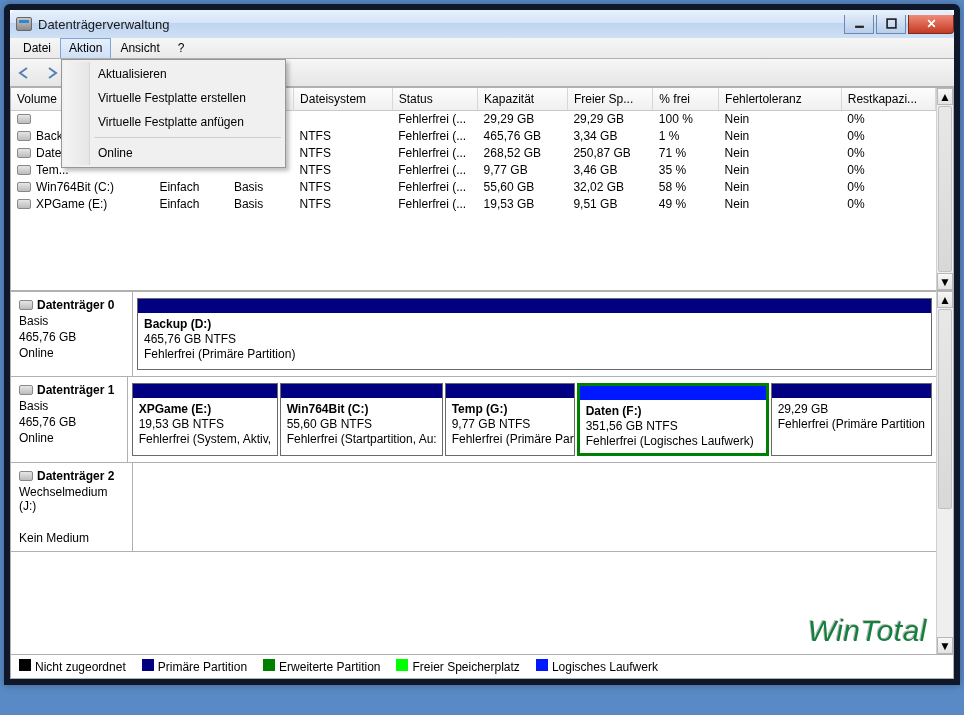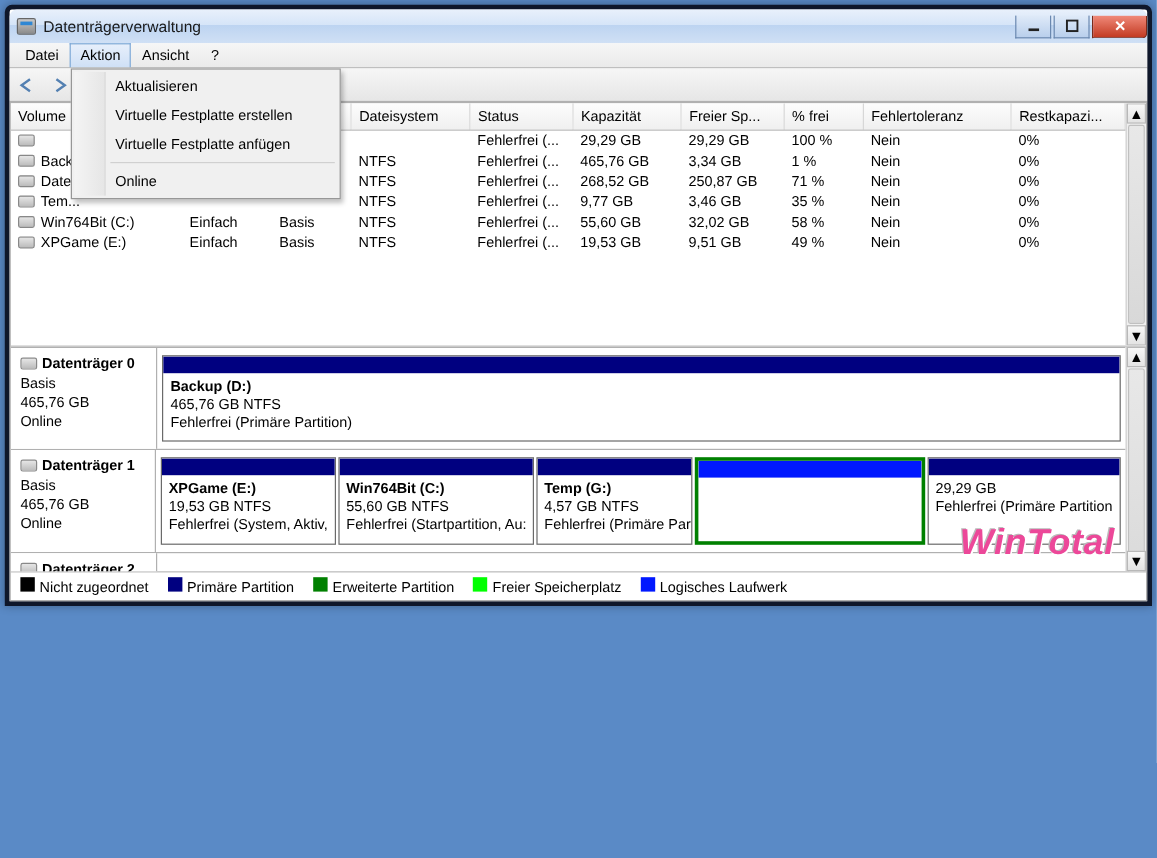--- a/index.html
+++ b/index.html
@@ -1,17 +1,17 @@
 <!DOCTYPE html>
 <html><head>
 <meta charset="utf-8">
 <style>
   * { box-sizing: border-box; margin: 0; padding: 0; font-family: "Segoe UI", Tahoma, sans-serif; font-size: 12px; }
   body { background: #5a8ac6; width: 964px; height: 715px; overflow: hidden; }
-  .window { position: absolute; top: 4px; left: 4px; width: 956px; height: 501px; background: #fff; border: 4px solid #0f172a; border-radius: 6px 6px 0 0; box-shadow: 0 0 8px rgba(0,0,0,.3); display: flex; flex-direction: column; }
+  .window { position: absolute; top: 4px; left: 4px; width: 956px; height: 681px; background: #fff; border: 6px solid #0f172a; border-radius: 6px 6px 0 0; box-shadow: 0 0 8px rgba(0,0,0,.3); display: flex; flex-direction: column; }
   
   .titlebar { height: 28px; background: linear-gradient(to bottom, #e8f0fb 0%, #d6e5f8 45%, #bdd4f1 46%, #d0e0f5 100%); border-radius: 6px 6px 0 0; display: flex; align-items: center; padding: 0 0 0 6px; }
   .titlebar .app-icon { width: 16px; height: 14px; margin-right: 6px; background: linear-gradient(#c9c9c9,#8b8b8b); border: 1px solid #666; border-radius: 2px; position: relative; }
   .titlebar .app-icon::after{content:"";position:absolute;left:2px;top:2px;width:10px;height:3px;background:#2e87d4;}
   .titlebar .title { flex: 1; color: #1a1a1a; font-size: 13px; }
   .winbtns { display: flex; }
   .winbtn { width: 30px; height: 19px; margin-right: 2px; border: 1px solid #6a88b0; border-top: none; background: linear-gradient(#dfeaf8,#b9cfec); display: flex; align-items: center; justify-content: center; font-family: Arial; font-size: 10px; color: #2a2a2a; cursor: default; }
   .winbtn.close { width: 46px; background: linear-gradient(#f08a7a,#c33a22); color: #fff; border-color: #7a2a1a; margin-right: 0; border-radius: 0 0 4px 0; }
   .winbtn svg { width: 11px; height: 11px; }
   
@@ -50,21 +50,21 @@
   .part { border: 1px solid #6a6a6a; display: flex; flex-direction: column; overflow: hidden; background:#fff;}
   .part .stripe { height: 14px; }
   .part .pbody { padding: 4px 6px; font-size: 12px; line-height: 15px; overflow:hidden;}
   .part .pname{font-weight:bold;white-space:nowrap;}
   .part .pline{white-space:nowrap;}
   .ext { border: 3px solid #008000; padding: 0; }
   .ext .inner{display:flex;flex:1;}
   .s-primary{background:#000080;}
   .s-logical{background:#0018ff;}
   
-  .watermark{position:absolute;right:26px;bottom:6px;font-size:30px;font-weight:bold;font-style:italic;color:#ec4899;text-shadow:1px 1px 0 #fff,-1px -1px 0 #bbb;letter-spacing:.5px;}
+  .watermark{position:absolute;right:26px;bottom:6px;font-size:30px;font-weight:normal;font-style:italic;color:#15803d;text-shadow:1px 1px 0 #fff,-1px -1px 0 #bbb;letter-spacing:.5px;}
   
   .legend { border-top: 1px solid #b0b0b0; height: 24px; background: #fff; display: flex; align-items: center; gap: 6px; padding: 0 8px; }
   .sw { width: 12px; height: 12px; display: inline-block; margin-right: 4px; }
   .legend span.item{margin-right:10px;}
 </style>
 </head>
 <body>
 
 <div class="window">
 
@@ -273,27 +273,32 @@
             <div class="pbody">
                 <div class="pname">Win764Bit  (C:)</div>
                 <div class="pline">55,60 GB NTFS</div>
                 <div class="pline">Fehlerfrei (Startpartition, Au:</div>
               </div>
           </div>
           <div class="part" style="flex:0 0 130px">
             <div class="stripe s-primary"></div>
             <div class="pbody">
                 <div class="pname">Temp  (G:)</div>
-                <div class="pline">4,57 GB NTFS</div>
+                <div class="pline">9,77 GB NTFS</div>
                 <div class="pline">Fehlerfrei (Primäre Part</div>
               </div>
           </div>
           <div class="part ext" style="flex:0 0 192px">
             <div class="inner" style="flex-direction:column;flex:1">
               <div class="stripe s-logical"></div>
+              <div class="pbody">
+                  <div class="pname">Daten  (F:)</div>
+                  <div class="pline">351,56 GB NTFS</div>
+                  <div class="pline">Fehlerfrei (Logisches Laufwerk)</div>
+                </div>
             </div>
           </div>
           <div class="part" style="flex:1">
             <div class="stripe s-primary"></div>
             <div class="pbody">
                 <div class="pname"></div>
                 <div class="pline">29,29 GB</div>
                 <div class="pline">Fehlerfrei (Primäre Partition</div>
               </div>
           </div>

